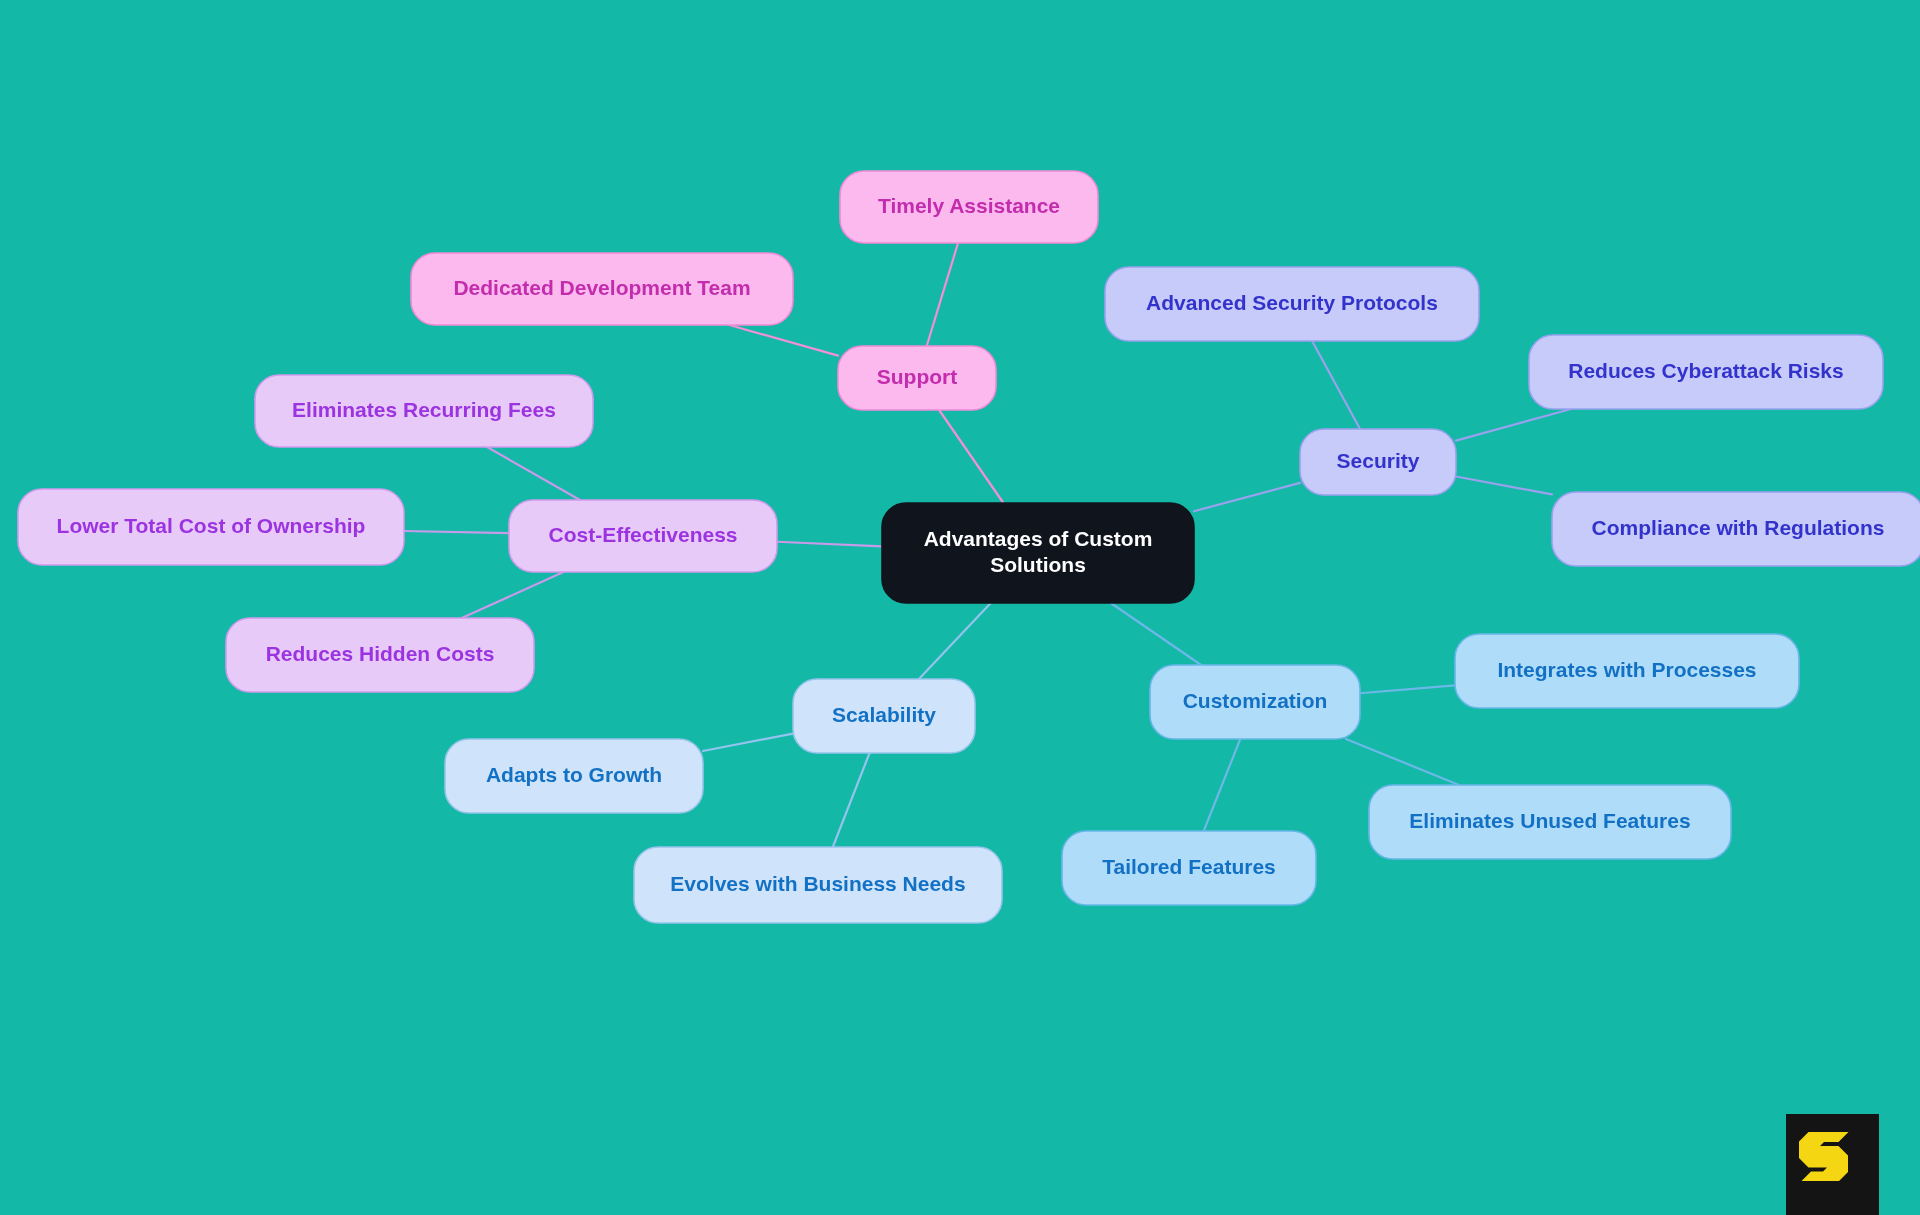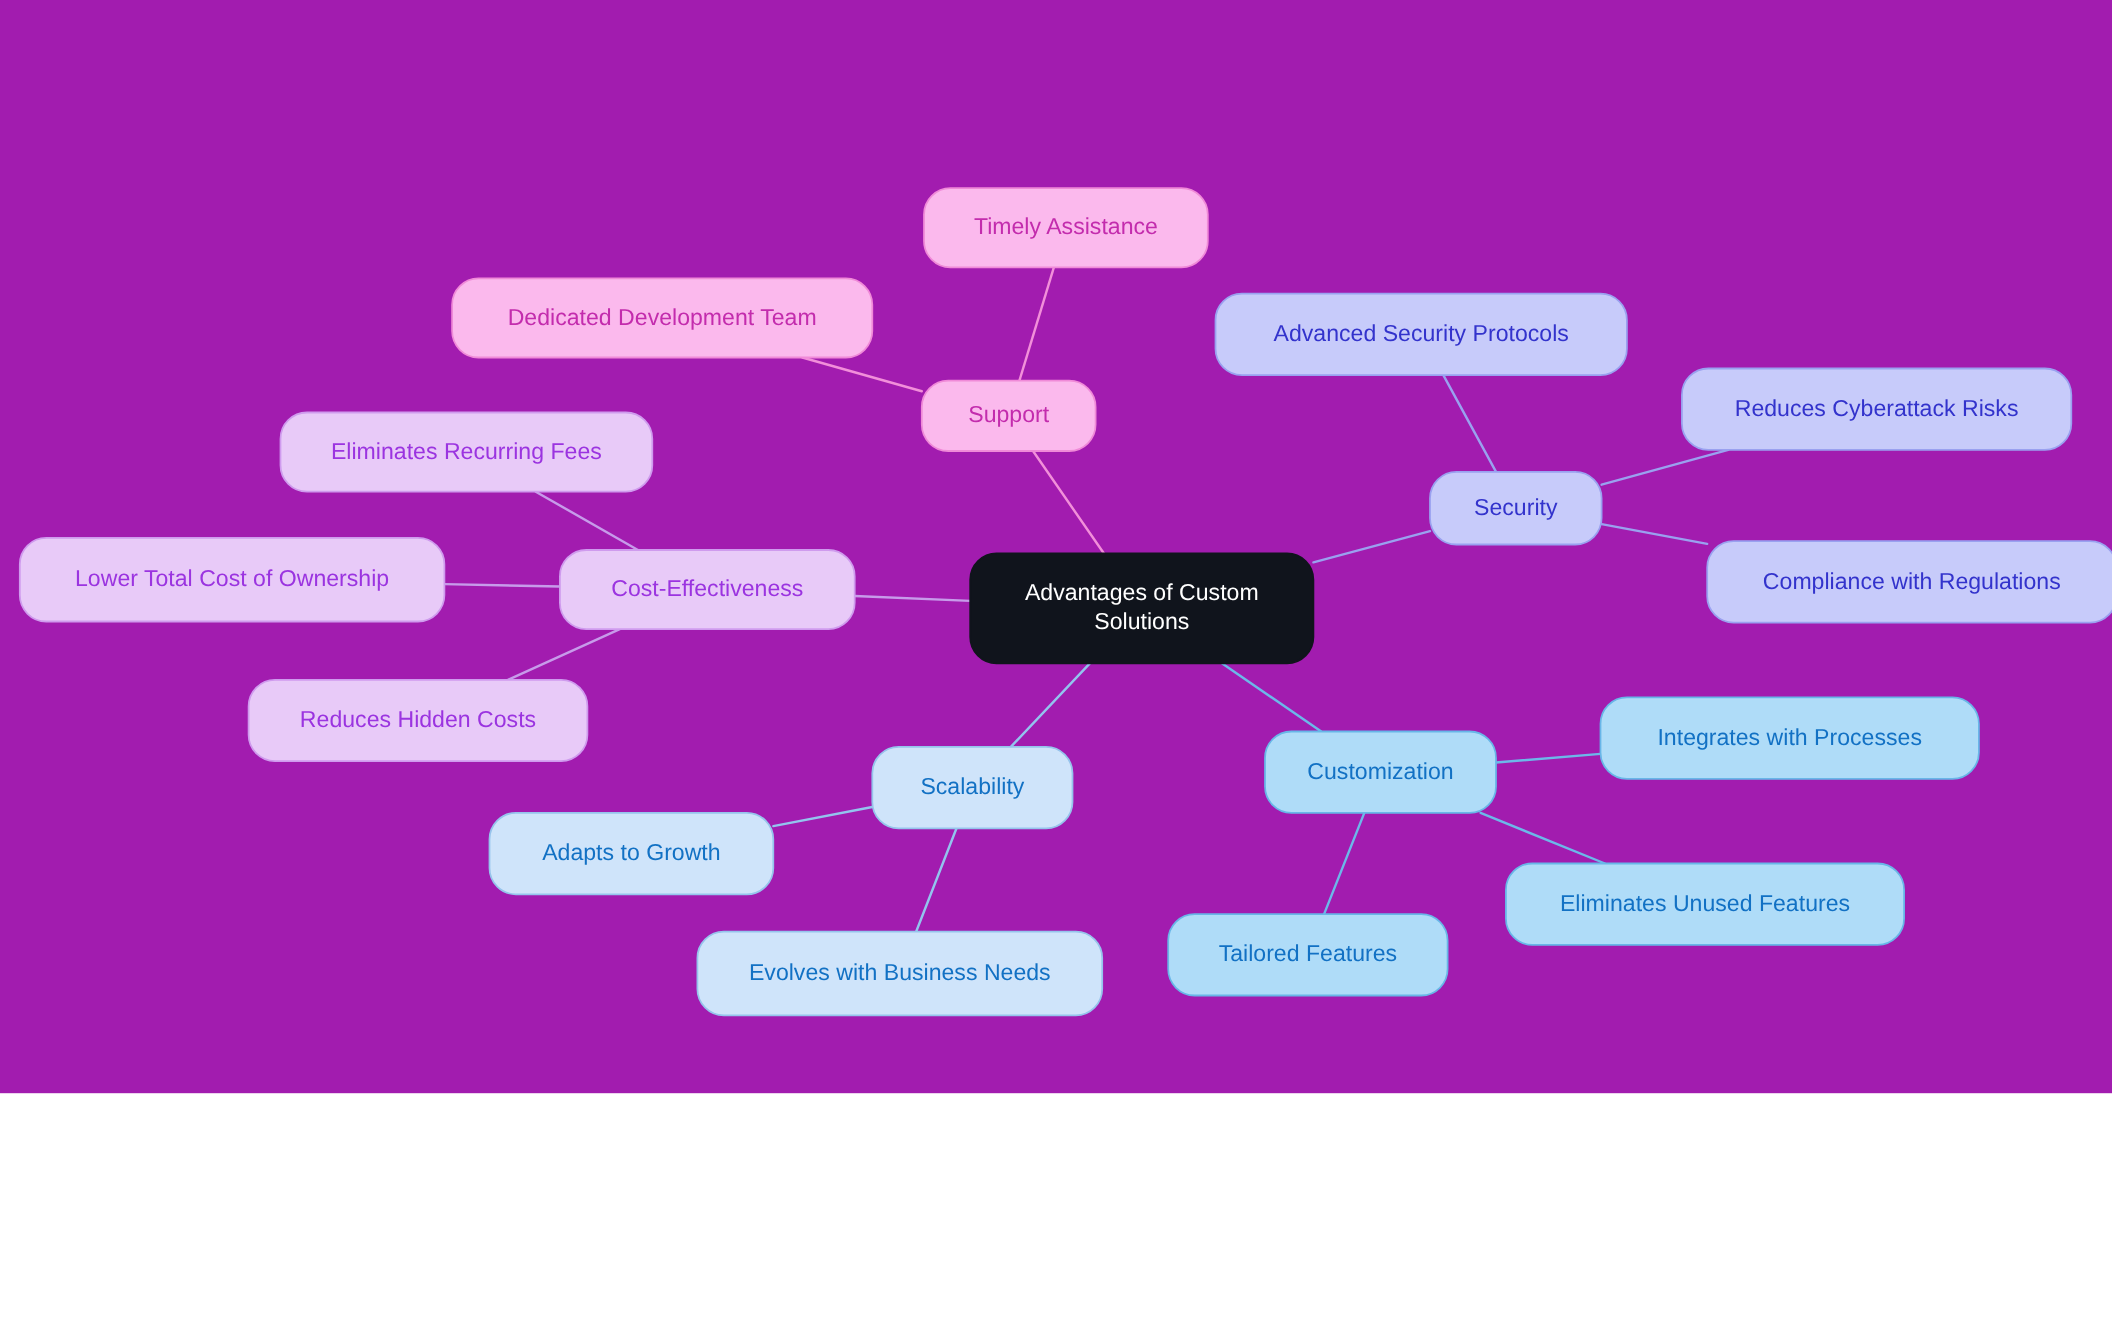--- a/index.html
+++ b/index.html
@@ -3,24 +3,25 @@
 <meta charset="utf-8">
 <style>
   html, body {
     margin: 0;
     padding: 0;
     background: #ffffff;
   }
   #canvas {
     position: relative;
     width: 1920px;
-    height: 994px;
-    background: #a21caf;
+    height: 1215px;
+    background: #14b8a6;
     overflow: hidden;
     font-family: "Liberation Sans", sans-serif;
+    font-weight: bold;
   }
   #mindmap-svg {
     position: absolute;
     top: 0;
     left: 0;
     width: 1920px;
     height: 1215px;
   }
   .node-rect {
     stroke-width: 1.6;

